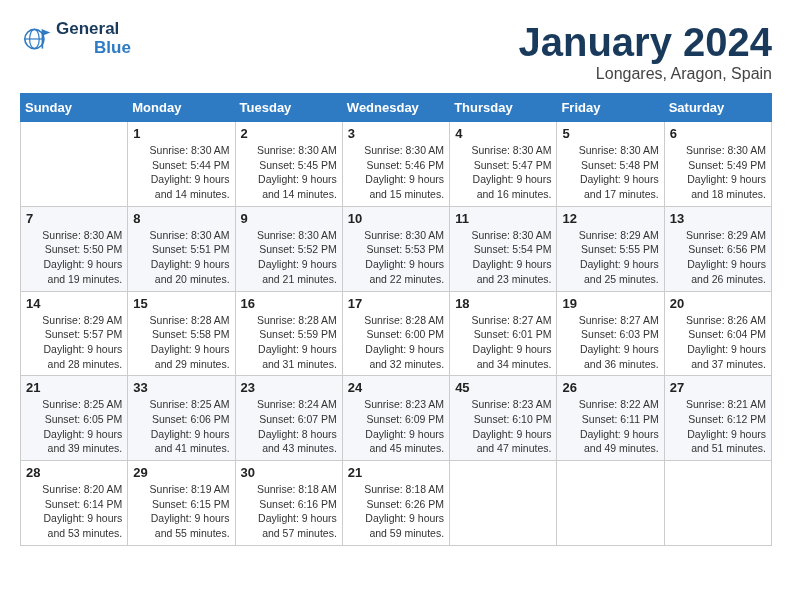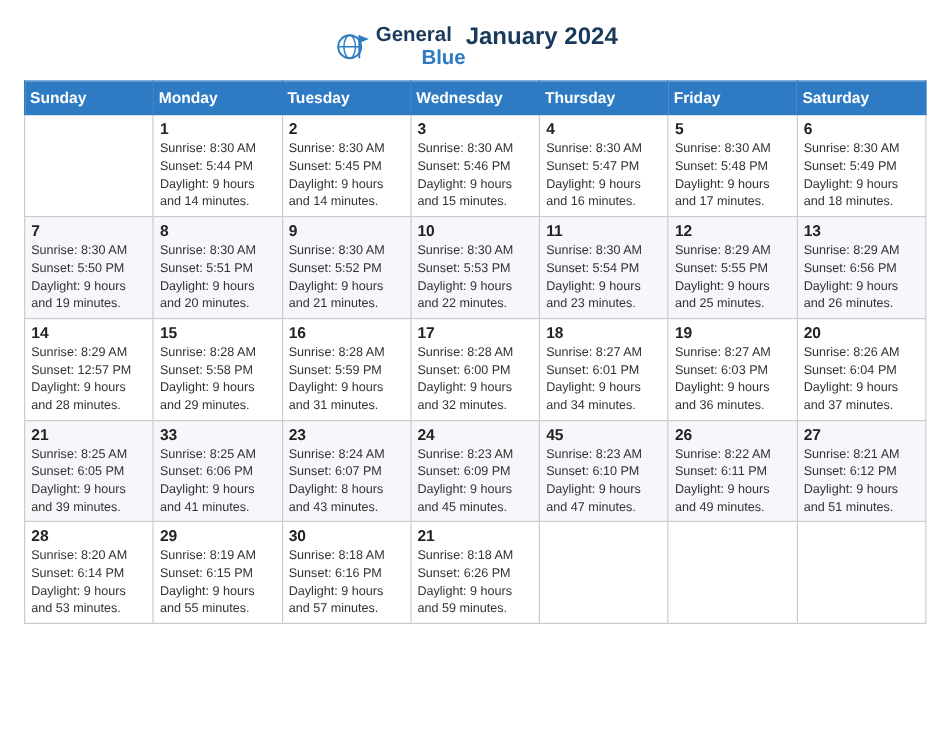--- a/index.html
+++ b/index.html
@@ -5,38 +5,38 @@
     * { box-sizing: border-box; margin: 0; padding: 0; }
     body {
       font-family: Arial, sans-serif;
       background: #fff;
       width: 792px;
       min-height: 612px;
       padding: 20px;
     }
     .header {
       display: flex;
-      justify-content: center;
+      justify-content: space-between;
       align-items: flex-start;
       margin-bottom: 10px;
     }
     .logo {
       display: flex;
       align-items: center;
       gap: 4px;
     }
     .logo-icon {
       width: 32px;
       height: 32px;
     }
     .title-block {
       text-align: right;
     }
     .title-block h1 {
-      font-size: 20px;
+      font-size: 40px;
       font-weight: bold;
       color: #1a3a5c;
     }
     .title-block h2 {
       font-size: 16px;
       color: #444;
       font-weight: normal;
     }
     .calendar {
       width: 100%;
@@ -76,20 +76,21 @@
       font-weight: bold;
       font-size: 13px;
       color: #222;
       display: block;
       margin-bottom: 2px;
     }
     .day-info {
       color: #333;
       font-size: 10.5px;
       line-height: 1.4;
+      text-align: right;
     }
     .day-info span { display: block; }
   </style>
 </head>
 <body>
 
 <div class="header">
   <div class="logo">
     <svg class="logo-icon" viewBox="0 0 40 40">
       <rect width="40" height="40" fill="white"></rect>
@@ -101,20 +102,21 @@
       <polygon points="28,8 38,12 28,16" fill="#2e7bc4"></polygon>
       <line x1="28" y1="8" x2="28" y2="32" stroke="#2e7bc4" stroke-width="2"></line>
     </svg>
     <div style="line-height:1.1">
       <div style="font-size:17px;font-weight:bold;color:#1a3a5c;">General</div>
       <div style="font-size:17px;font-weight:bold;color:#2e7bc4;margin-left:38px;">Blue</div>
     </div>
   </div>
   <div class="title-block">
     <h1>January 2024</h1>
+    <h2>Longares, Aragon, Spain</h2>
   </div>
 </div>
 
 <table class="calendar">
   <thead>
     <tr>
     <th>Sunday</th>
         <th>Monday</th>
         <th>Tuesday</th>
         <th>Wednesday</th>
@@ -231,21 +233,21 @@
           <span>Sunset: 6:56 PM</span>
           <span>Daylight: 9 hours and 26 minutes.</span>
         </div>
       </td>
       </tr>
       <tr>
         <td>
         <span class="day-number">14</span>
         <div class="day-info">
           <span>Sunrise: 8:29 AM</span>
-          <span>Sunset: 12:57 PM</span>
+          <span>Sunset: 5:57 PM</span>
           <span>Daylight: 9 hours and 28 minutes.</span>
         </div>
       </td>
         <td>
         <span class="day-number">15</span>
         <div class="day-info">
           <span>Sunrise: 8:28 AM</span>
           <span>Sunset: 5:58 PM</span>
           <span>Daylight: 9 hours and 29 minutes.</span>
         </div>

